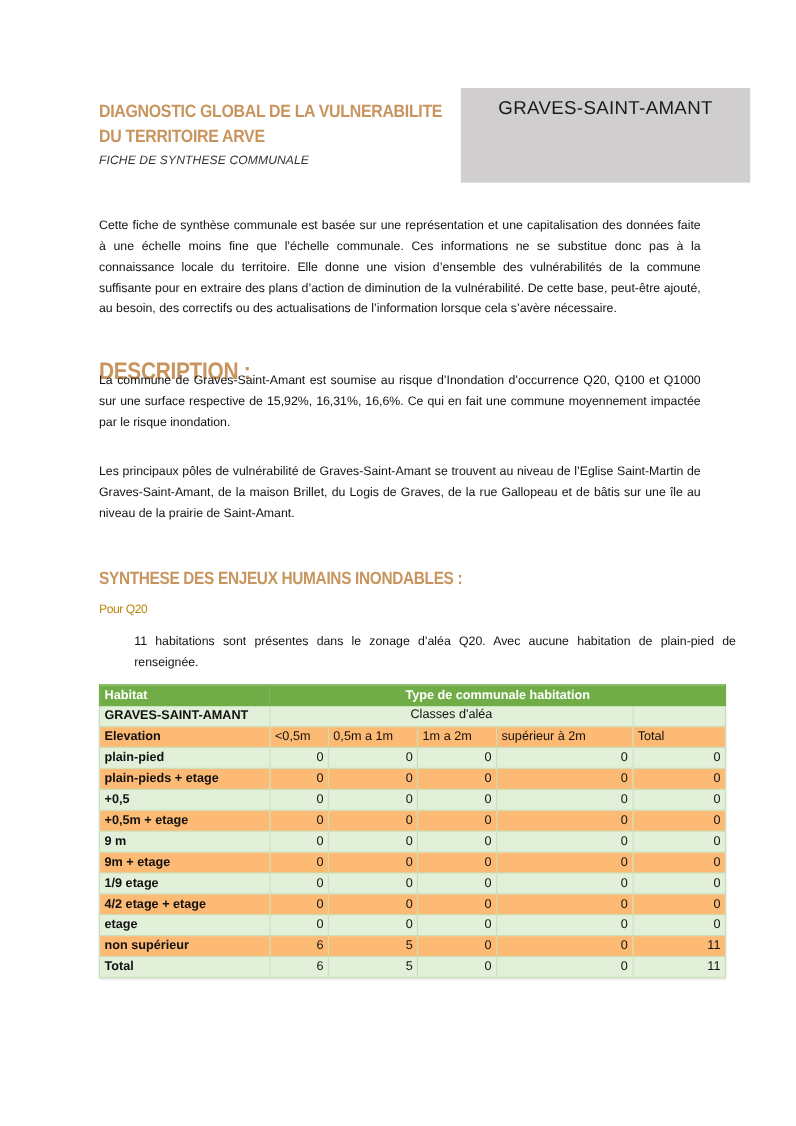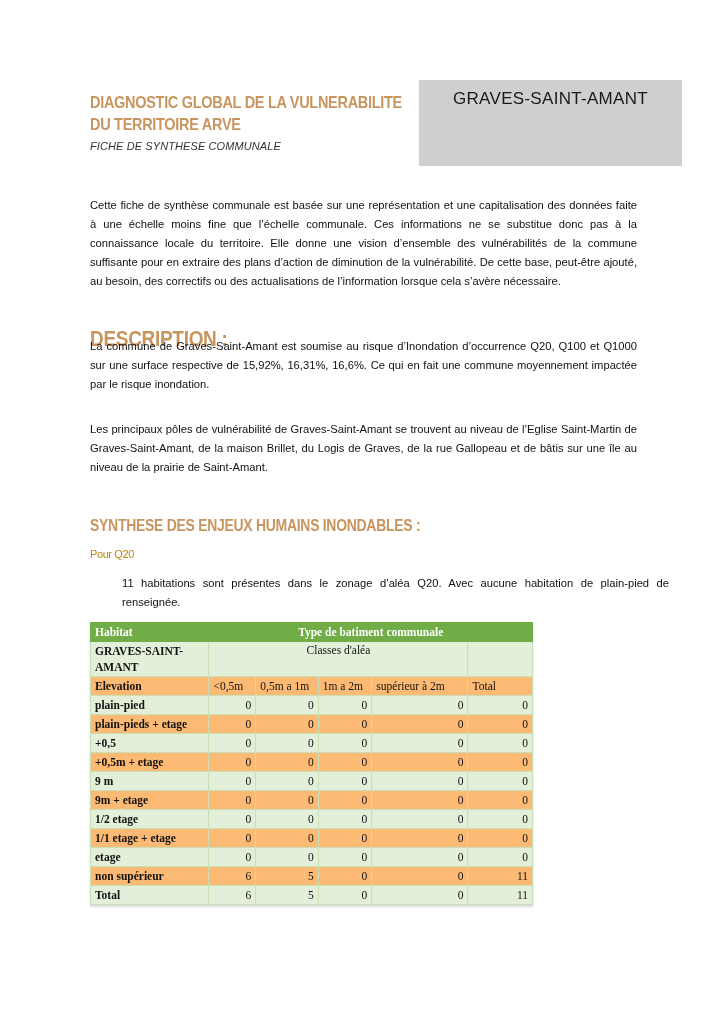--- a/index.html
+++ b/index.html
@@ -7,21 +7,21 @@
   .hdr-left { position: absolute; left: 90px; top: 91px; width: 320px; }
   .hdr-title { font-family: "Liberation Sans", sans-serif; font-weight: bold; color: #c8955e; font-size: 14.5px; line-height: 20px; letter-spacing: -0.3px; transform: scaleY(1.12); transform-origin: top left; }
   .hdr-sub { font-style: italic; color: #333; font-size: 11px; margin-top: 9px; letter-spacing: 0.1px; }
   .commune-box { position: absolute; left: 419px; top: 80px; width: 263px; height: 86px; background: #d0cecf; }
   .commune-name { text-align: center; font-size: 17px; margin-top: 9px; color: #1a1a1a; letter-spacing: 0.3px; }
   .para { position: absolute; left: 90px; width: 547px; font-size: 11.2px; line-height: 19px; text-align: justify; color: #111; }
   .sec-title { position: absolute; left: 90px; font-weight: bold; color: #c8955e; letter-spacing: -0.3px; transform-origin: top left; }
   .sec-desc { top: 326px; font-size: 19px; transform: scaleY(1.15); }
   .sec-synth { top: 516px; font-size: 14px; transform: scaleY(1.15); }
   .subsec { position: absolute; left: 90px; top: 548px; font-size: 11px; color: #b8860b; letter-spacing: -0.4px; }
-  table.hab { position: absolute; left: 90px; top: 622px; width: 443px; border-collapse: collapse; font-size: 11.5px; font-family: Liberation Serif, serif; box-shadow: 0 2px 2px rgba(0,0,0,0.15); }
+  table.hab { position: absolute; left: 90px; top: 622px; width: 570px; border-collapse: collapse; font-size: 11.5px; font-family: Liberation Sans, sans-serif; box-shadow: 0 2px 2px rgba(0,0,0,0.15); }
   table.hab td { border: 1px solid #c9dfb8; padding: 1px 4px; height: 16px; line-height: 15px; }
   tr.head td { background: #70ad47; color: #ffffff; font-weight: bold; border-color: #70ad47; }
   tr.head td.center { text-align: center; }
   tr.g td { background: #e2efd9; }
   tr.w td { background: #fdba74; }
   td.lbl { font-weight: bold; }
   td.num { text-align: right; }
   td.c { text-align: center; }
   td.sub2 { vertical-align: top; }
 </style>
@@ -55,21 +55,21 @@
     <col style="width:149px">
       <col style="width:51px">
       <col style="width:78px">
       <col style="width:69px">
       <col style="width:119px">
       <col style="width:81px">
   </colgroup>
   <tbody>
       <tr class="head">
     <td>Habitat</td>
-    <td class="center" colspan="5">Type de batiment communale</td>
+    <td class="center" colspan="5">Type de communale habitation</td>
   </tr>
   <tr class="g">
     <td class="lbl" style="line-height:16px;">GRAVES-SAINT-AMANT</td>
     <td class="c sub2" colspan="4">Classes d'aléa</td>
     <td></td>
   </tr>
   <tr class="w">
     <td class="lbl">Elevation</td>
     <td>&lt;0,5m</td>
     <td>0,5m a 1m</td>
@@ -121,29 +121,29 @@
       </tr>
       <tr class="w">
         <td class="lbl">9m + etage</td>
         <td class="num">0</td>
         <td class="num">0</td>
         <td class="num">0</td>
         <td class="num">0</td>
         <td class="num">0</td>
       </tr>
       <tr class="g">
-        <td class="lbl">1/2 etage</td>
+        <td class="lbl">1/9 etage</td>
         <td class="num">0</td>
         <td class="num">0</td>
         <td class="num">0</td>
         <td class="num">0</td>
         <td class="num">0</td>
       </tr>
       <tr class="w">
-        <td class="lbl">1/1 etage + etage</td>
+        <td class="lbl">4/2 etage + etage</td>
         <td class="num">0</td>
         <td class="num">0</td>
         <td class="num">0</td>
         <td class="num">0</td>
         <td class="num">0</td>
       </tr>
       <tr class="g">
         <td class="lbl">etage</td>
         <td class="num">0</td>
         <td class="num">0</td>

